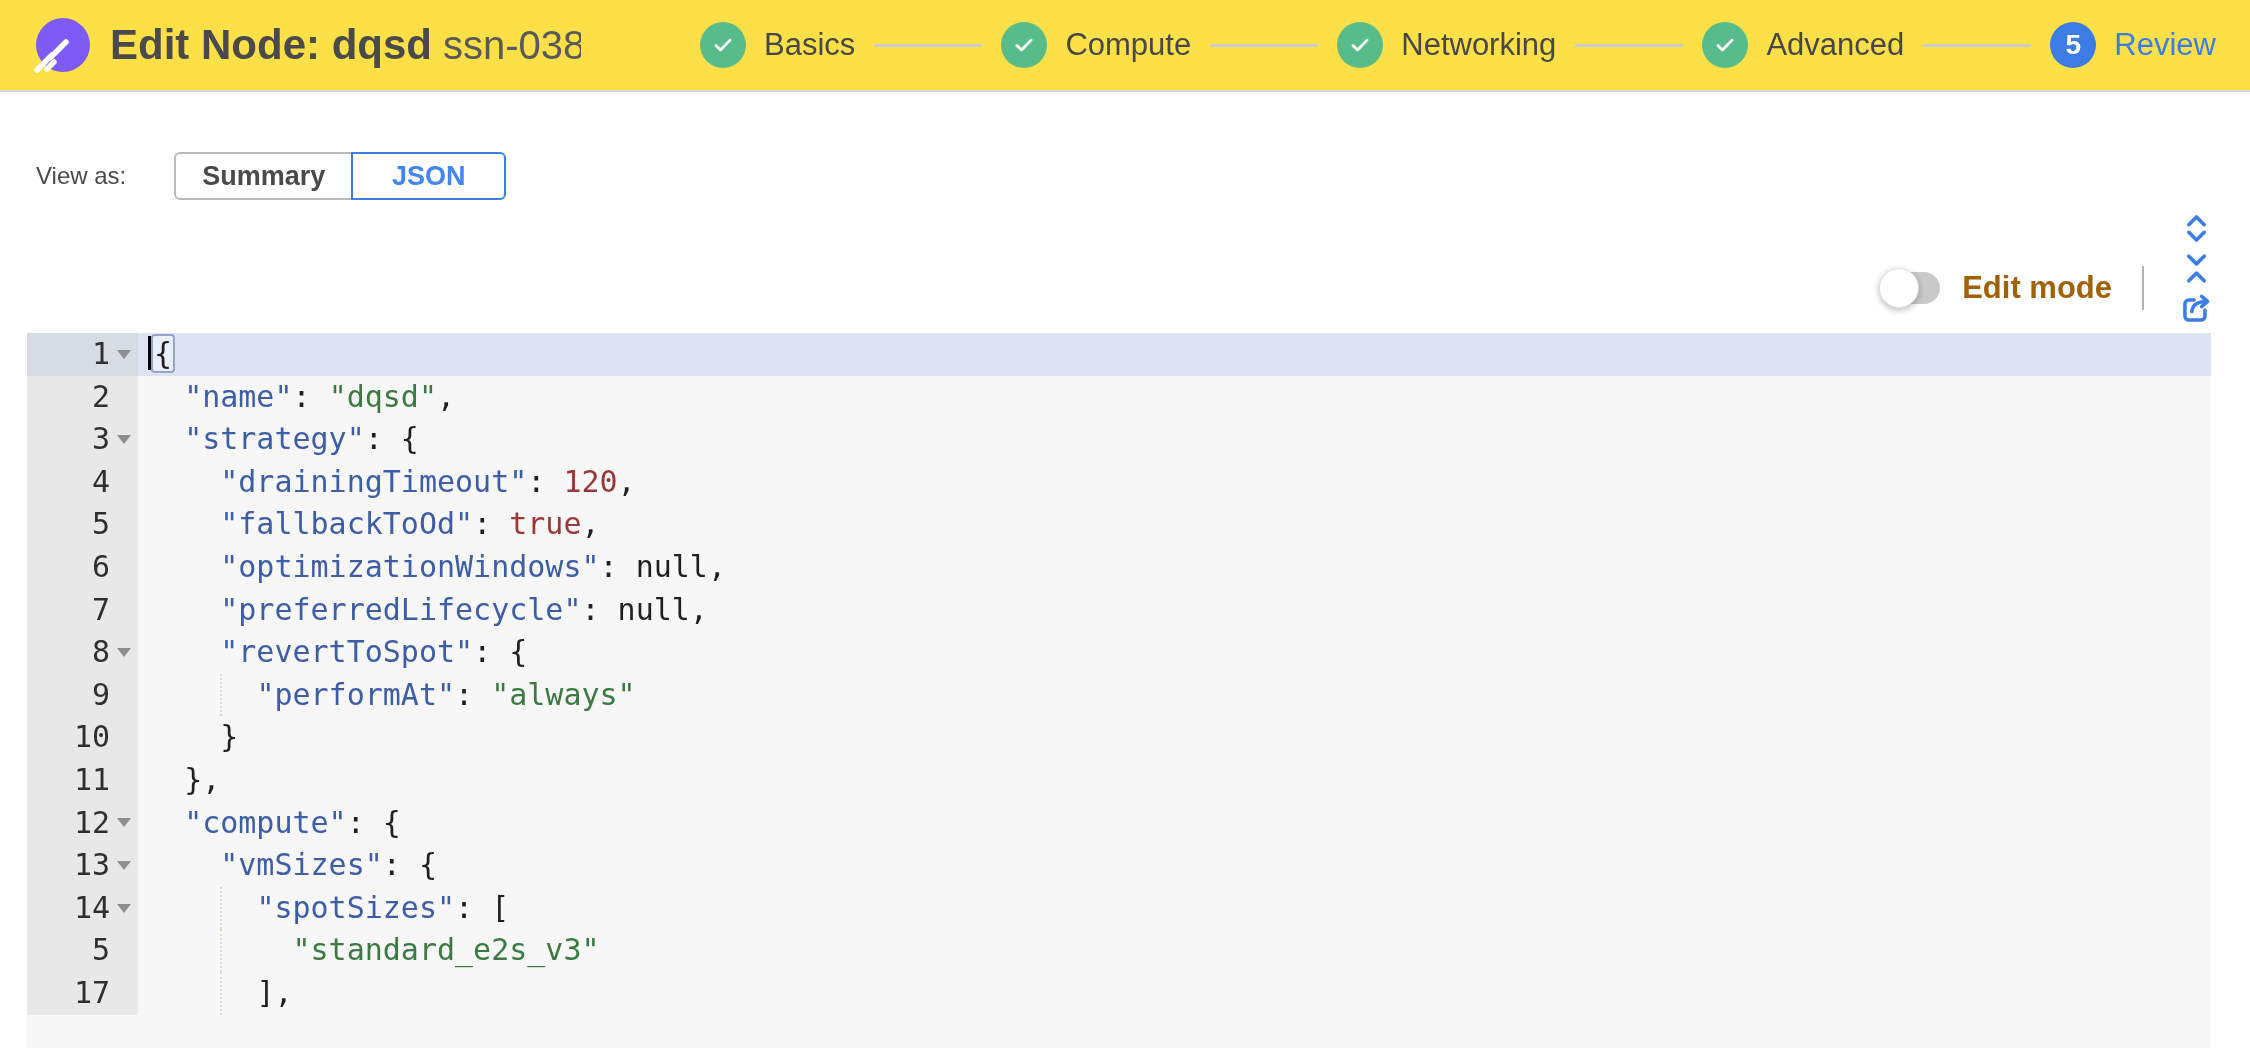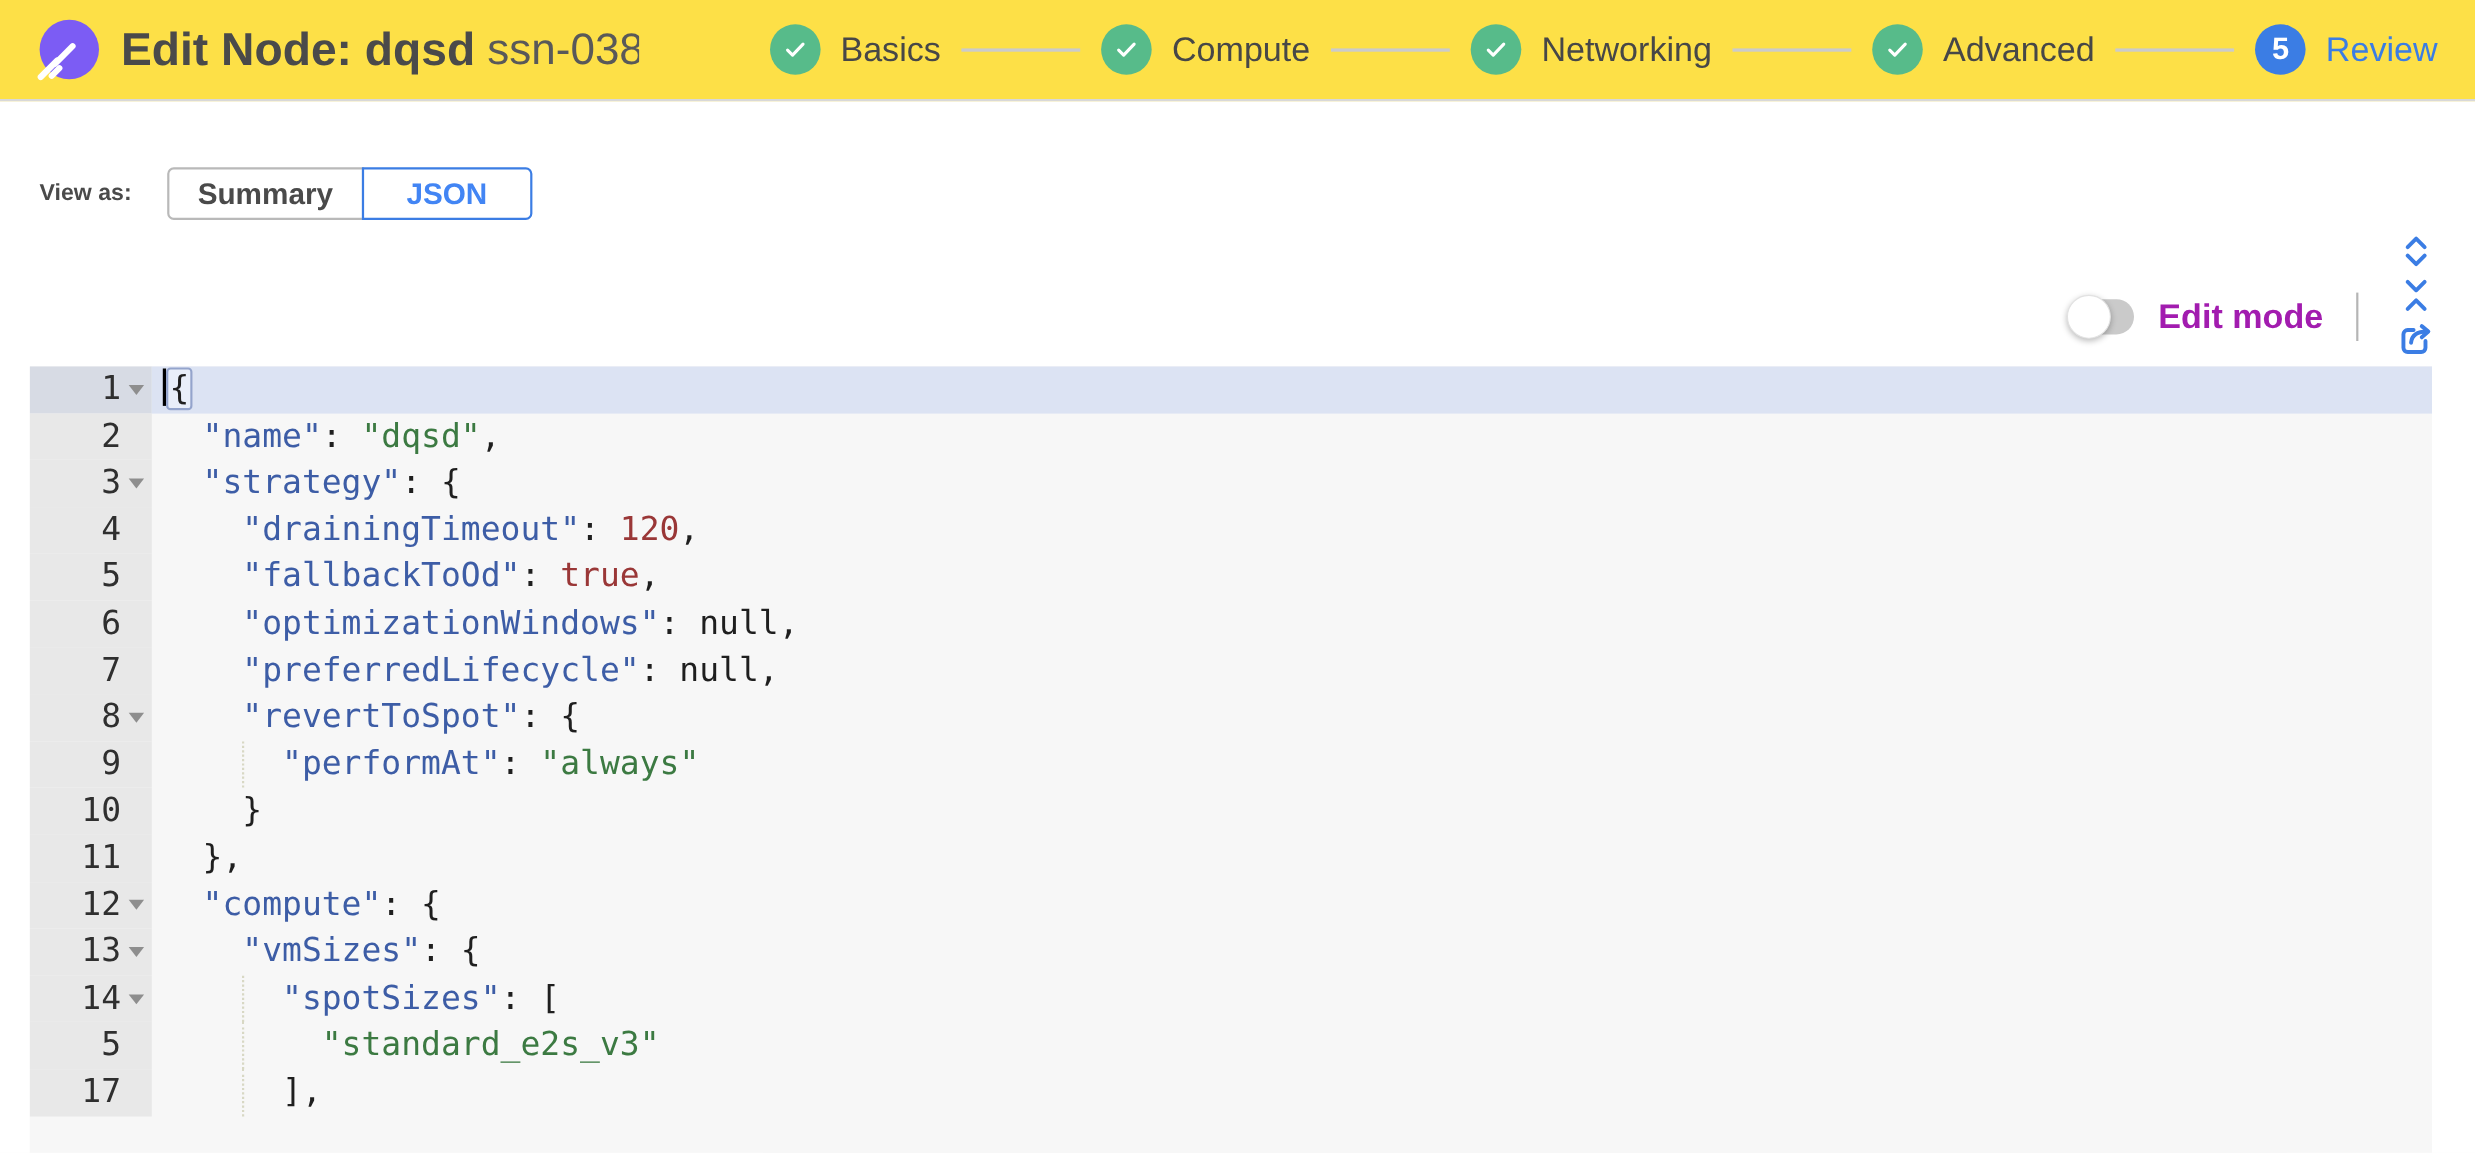--- a/index.html
+++ b/index.html
@@ -25,34 +25,34 @@
   .step{display:flex;align-items:center;flex:none;cursor:default;}
   .step-circle{width:46px;height:46px;border-radius:50%;display:flex;align-items:center;justify-content:center;flex:none;}
   .step.done .step-circle{background:var(--green);}
   .step.current .step-circle{background:var(--blue);color:#fff;font-size:28px;font-weight:700;}
   .step-label{margin-left:18px;font-size:31px;color:#474747;white-space:nowrap;}
   .step.current .step-label{color:var(--blue);font-weight:400;}
   .conn{flex:1;height:3px;background:#cbcbcb;margin:0 19px;min-width:42px;}
 
   
   .viewas-row{position:absolute;left:36px;top:152px;display:flex;align-items:center;}
-  .viewas-label{font-size:21px;font-weight:700;color:var(--title);margin-right:32px;}
+  .viewas-label{font-size:24px;font-weight:400;color:var(--title);margin-right:48px;}
   .seg-group{display:flex;}
   .seg{height:48px;min-width:155px;padding:0 26px;display:flex;align-items:center;justify-content:center;
        background:#fff;border:2px solid #b9b9b9;color:#4a4a4a;font-size:27px;font-weight:700;cursor:pointer;}
   .seg:first-child{border-radius:6px 0 0 6px;}
   .seg:last-child{border-radius:0 6px 6px 0;margin-left:-2px;}
   .seg.selected{border-color:var(--blue);color:#4285f4;position:relative;z-index:1;}
 
   
   .edit-row{position:absolute;top:266px;right:34px;display:flex;align-items:center;height:44px;}
   .switch{width:58px;height:32px;border-radius:16px;background:#cacaca;position:relative;flex:none;cursor:pointer;}
   .knob{position:absolute;left:-3px;top:-4px;width:40px;height:40px;border-radius:50%;background:#fff;
         border:1px solid #e2e2e2;box-shadow:0 2px 6px rgba(0,0,0,.28);}
-  .edit-label{margin-left:22px;font-size:31px;font-weight:600;color:#a21caf;white-space:nowrap;}
+  .edit-label{margin-left:22px;font-size:31px;font-weight:600;color:#a16207;white-space:nowrap;}
   .vdiv{width:2px;height:44px;background:#b5b5b5;margin:0 12px 0 30px;}
   .icon-btn{width:40px;height:40px;margin-left:20px;display:flex;align-items:center;justify-content:center;cursor:pointer;}
   .icon-btn svg{width:37px;height:37px;stroke:var(--blue);fill:none;stroke-width:2.3;
                 stroke-linecap:round;stroke-linejoin:round;}
 
   
   .editor{position:absolute;left:27px;top:333px;width:2184px;bottom:0;background:var(--ed-bg);
           overflow:hidden;font-family:"DejaVu Sans Mono",monospace;font-size:30px;}
   .row{display:flex;height:42.6px;line-height:42.6px;}
   .gut{width:111px;flex:none;background:var(--gut-bg);color:#2f2f2f;display:flex;

